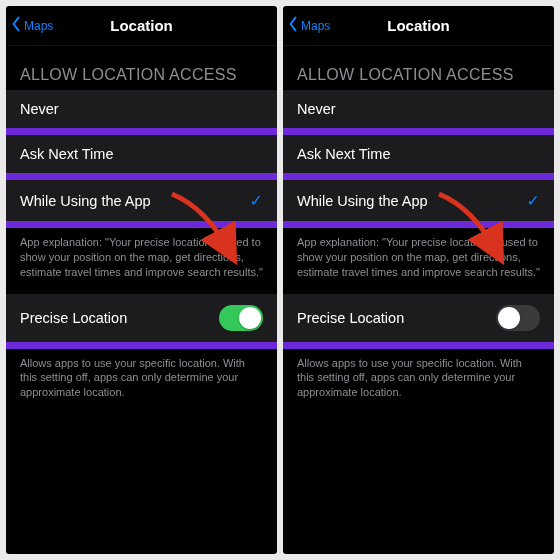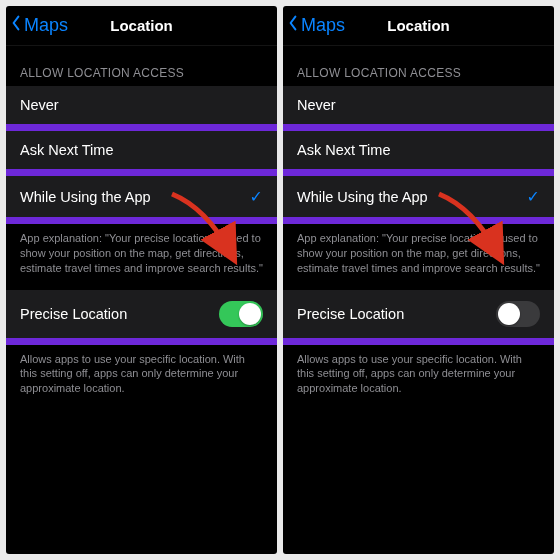--- a/index.html
+++ b/index.html
@@ -27,35 +27,35 @@
     height: 40px;
     display: flex;
     align-items: center;
     position: relative;
     border-bottom: 1px solid #141414;
   }
   .back {
     display: flex;
     align-items: center;
     color: #0a84ff;
-    font-size: 18px;
+    font-size: 12px;
     padding-left: 4px;
     gap: 2px;
   }
   .back svg { width: 12px; height: 16px; }
   .nav-title {
     position: absolute;
     left: 0; right: 0;
     text-align: center;
     font-size: 15px;
     font-weight: 600;
     pointer-events: none;
   }
   .section-header {
-    font-size: 12px;
+    font-size: 16px;
     letter-spacing: 0.3px;
     color: #8e8e93;
     text-transform: uppercase;
     padding: 20px 14px 6px;
   }
   .row {
     background: #1c1c1e;
     padding: 11px 14px;
     font-size: 14.5px;
     display: flex;

